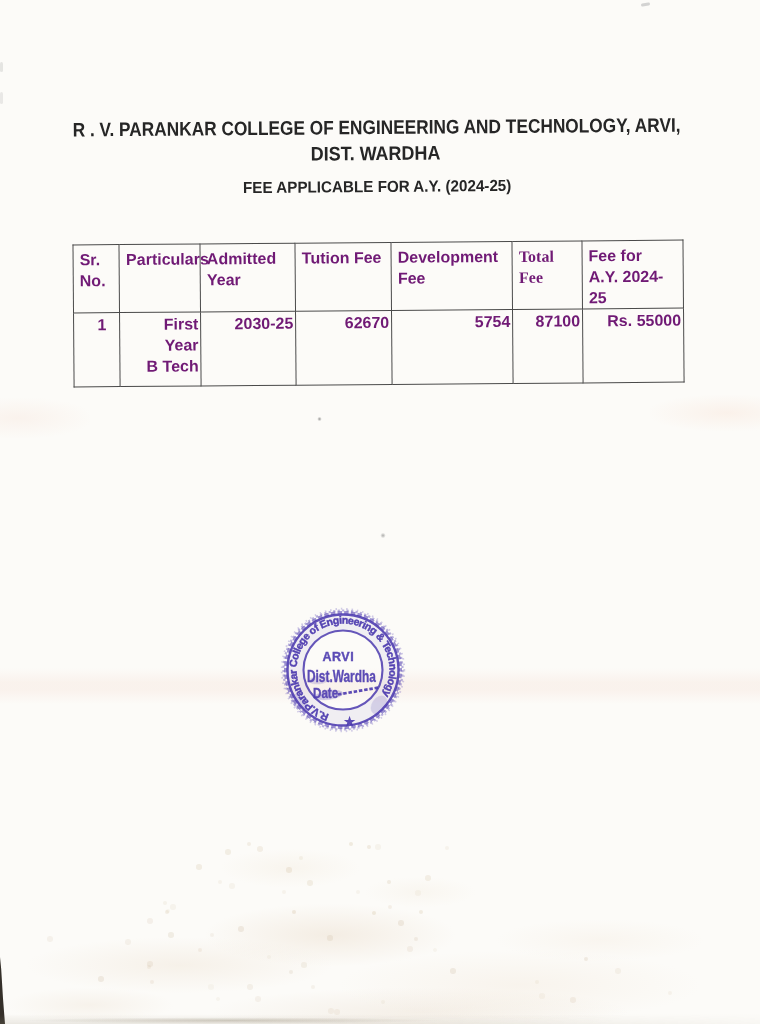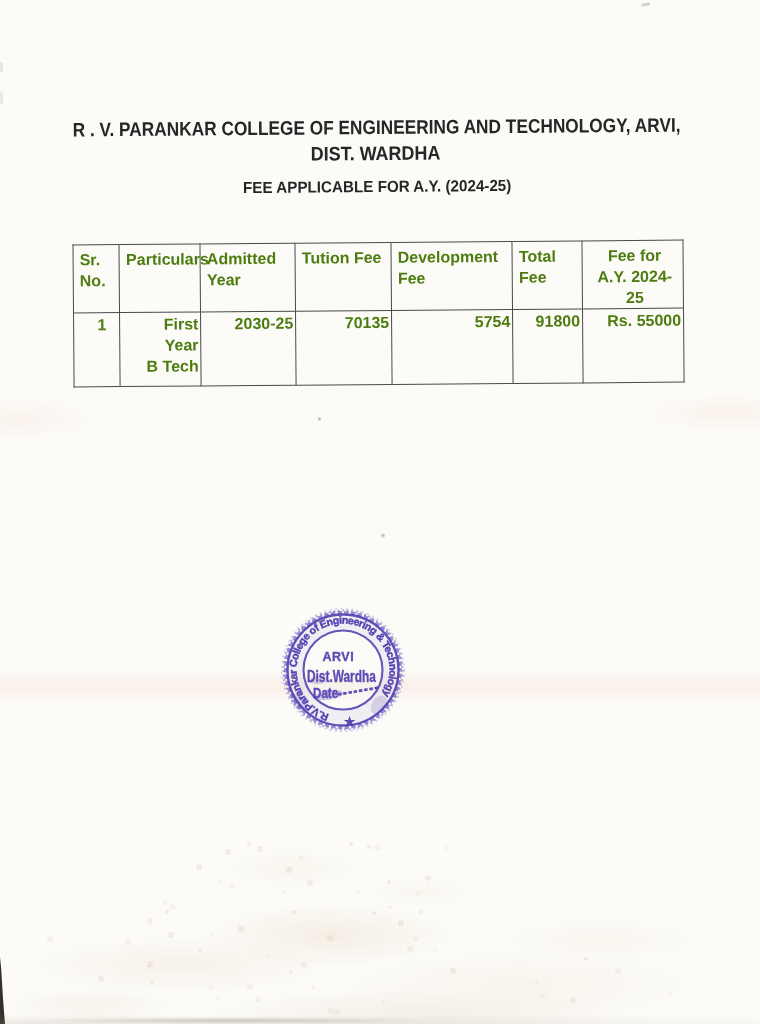--- a/index.html
+++ b/index.html
@@ -9,21 +9,21 @@
   #doc{position:absolute;left:0;top:0;width:760px;height:1024px;
        transform:rotate(-0.45deg);transform-origin:378px 310px;color:#1e1e1e;}
   .tl{position:absolute;white-space:nowrap;font-weight:bold;color:#262626;
       transform-origin:0 0;line-height:1;}
   #t1{left:74px;top:118px;font-size:19.5px;transform:scaleX(0.886);}
   #t2{left:312px;top:144px;font-size:19.5px;transform:scaleX(0.92);}
   #t3{left:244px;top:179px;font-size:16px;transform:scaleX(0.95);}
   table{position:absolute;left:73px;top:242px;border-collapse:collapse;table-layout:fixed;
         width:611px;}
   td{border:1px solid #4a4a4a;vertical-align:top;padding:4px 2px 0 6px;box-sizing:border-box;
-     font-size:16px;font-weight:bold;line-height:21px;color:#4d7c0f;}
+     font-size:16px;font-weight:bold;line-height:21px;color:#701a75;}
   .datarow td{padding-top:1px;text-align:right;}
   #speck{position:absolute;left:0;top:0;width:2px;height:2px;border-radius:50%;background:transparent;box-shadow:300px 857px 0 1px rgba(208,188,156,0.17),172px 906px 0 2px rgba(208,188,156,0.12),164px 902px 0 1px rgba(208,188,156,0.14),357px 891px 0 1px rgba(208,188,156,0.12),417px 892px 0 2px rgba(208,188,156,0.11),198px 866px 0 2px rgba(208,188,156,0.22),166px 911px 0 1px rgba(208,188,156,0.21),248px 843px 0 1px rgba(208,188,156,0.2),283px 891px 0 1px rgba(208,188,156,0.13),427px 877px 0 2px rgba(208,188,156,0.2),227px 851px 0 2px rgba(208,188,156,0.21),231px 885px 0 2px rgba(208,188,156,0.12),167px 910px 0 1px rgba(208,188,156,0.11),389px 906px 0 1px rgba(208,188,156,0.18),373px 912px 0 1px rgba(208,188,156,0.27),288px 869px 0 2px rgba(208,188,156,0.24),259px 848px 0 2px rgba(208,188,156,0.2),388px 881px 0 1px rgba(208,188,156,0.23),446px 847px 0 1px rgba(208,188,156,0.13),219px 881px 0 1px rgba(208,188,156,0.13),350px 843px 0 1px rgba(208,188,156,0.27),420px 911px 0 1px rgba(208,188,156,0.24),309px 882px 0 2px rgba(208,188,156,0.21),368px 846px 0 1px rgba(208,188,156,0.25),377px 846px 0 2px rgba(208,188,156,0.12),293px 911px 0 1px rgba(208,188,156,0.28),336px 1011px 0 2px rgba(205,186,158,0.15),400px 922px 0 2px rgba(205,186,158,0.24),217px 998px 0 1px rgba(205,186,158,0.1),268px 956px 0 1px rgba(205,186,158,0.1),452px 970px 0 2px rgba(205,186,158,0.23),127px 941px 0 2px rgba(205,186,158,0.15),329px 937px 0 2px rgba(205,186,158,0.22),330px 1010px 0 2px rgba(205,186,158,0.15),434px 949px 0 1px rgba(205,186,158,0.1),199px 949px 0 1px rgba(205,186,158,0.19),541px 995px 0 2px rgba(205,186,158,0.11),49px 938px 0 2px rgba(205,186,158,0.15),669px 992px 0 1px rgba(205,186,158,0.13),572px 999px 0 2px rgba(205,186,158,0.19),100px 978px 0 2px rgba(205,186,158,0.23),617px 970px 0 2px rgba(205,186,158,0.15),151px 981px 0 1px rgba(205,186,158,0.19),240px 928px 0 2px rgba(205,186,158,0.24),211px 934px 0 1px rgba(205,186,158,0.14),149px 920px 0 2px rgba(205,186,158,0.17),148px 966px 0 1px rgba(205,186,158,0.18),257px 998px 0 2px rgba(205,186,158,0.15),303px 964px 0 2px rgba(205,186,158,0.18),170px 934px 0 2px rgba(205,186,158,0.22),536px 981px 0 1px rgba(205,186,158,0.13),149px 963px 0 2px rgba(205,186,158,0.2),210px 986px 0 2px rgba(205,186,158,0.09),415px 938px 0 1px rgba(205,186,158,0.2),585px 958px 0 1px rgba(205,186,158,0.24),312px 986px 0 1px rgba(205,186,158,0.14),409px 948px 0 2px rgba(205,186,158,0.17),382px 1001px 0 1px rgba(205,186,158,0.12),290px 971px 0 1px rgba(205,186,158,0.2),249px 986px 0 2px rgba(205,186,158,0.16);}
   .texture{position:absolute;left:0;top:0;width:760px;height:1024px;pointer-events:none;
     background:
       radial-gradient(ellipse 100px 28px at 290px 868px, rgba(235,222,200,0.21), rgba(235,222,200,0.0) 70%),
       radial-gradient(ellipse 80px 22px at 420px 892px, rgba(235,222,200,0.17), rgba(235,222,200,0.0) 70%),
       radial-gradient(ellipse 180px 45px at 330px 935px, rgba(229,211,189,0.35), rgba(229,211,189,0.0) 70%),
       radial-gradient(ellipse 220px 40px at 180px 965px, rgba(232,216,196,0.29), rgba(232,216,196,0.0) 70%),
       radial-gradient(ellipse 260px 50px at 520px 985px, rgba(236,220,200,0.24), rgba(236,220,200,0.0) 70%),
       radial-gradient(ellipse 300px 35px at 420px 1012px, rgba(225,208,188,0.28), rgba(225,208,188,0.0) 70%),
@@ -40,30 +40,30 @@
     <div class="tl" id="t2">DIST. WARDHA</div>
     <div class="tl" id="t3">FEE APPLICABLE FOR A.Y. (2024-25)</div>
     <table>
       <tbody>
         <tr style="height:66px;">
         <td style="width:46px;">Sr. No.</td>
         <td style="width:80px;">Particulars</td>
         <td style="width:94px;">Admitted Year</td>
         <td style="width:95px;margin-left:33px;">Tution Fee</td>
         <td style="width:120px;">Development Fee</td>
-        <td style="width:69px;">Total Fee</td>
-        <td style="width:100px;text-align:center;">Fee for<br>A.Y. 2024-<br>25</td>
+        <td style="width:69px;font-family:Liberation Serif, serif;">Total Fee</td>
+        <td style="width:100px;">Fee for<br>A.Y. 2024-<br>25</td>
       </tr>
       <tr style="height:74px;" class="datarow">
         <td style="text-align:center;padding-left:12px;">1</td>
         <td>First Year<br>B Tech</td>
         <td>2030-25</td>
-        <td>70135</td>
+        <td>62670</td>
         <td>5754</td>
-        <td>91800</td>
+        <td>87100</td>
         <td>Rs. 55000</td>
       </tr>
     </tbody>
     </table>
   </div>
 
   <div class="abs" style="left:0;top:668px;width:760px;height:36px;background:linear-gradient(to bottom, rgba(245,225,215,0) , rgba(245,225,215,0.34) 40%, rgba(245,225,215,0.34) 62%, rgba(245,225,215,0));"></div>
   <div class="abs" style="left:0;top:398px;width:90px;height:40px;background:radial-gradient(ellipse at 20% 50%, rgba(246,228,218,0.38), rgba(246,228,218,0) 75%);"></div>
   <div class="abs" style="left:650px;top:395px;width:110px;height:36px;background:radial-gradient(ellipse at 70% 50%, rgba(248,228,215,0.42), rgba(248,228,215,0) 75%);"></div>
 

